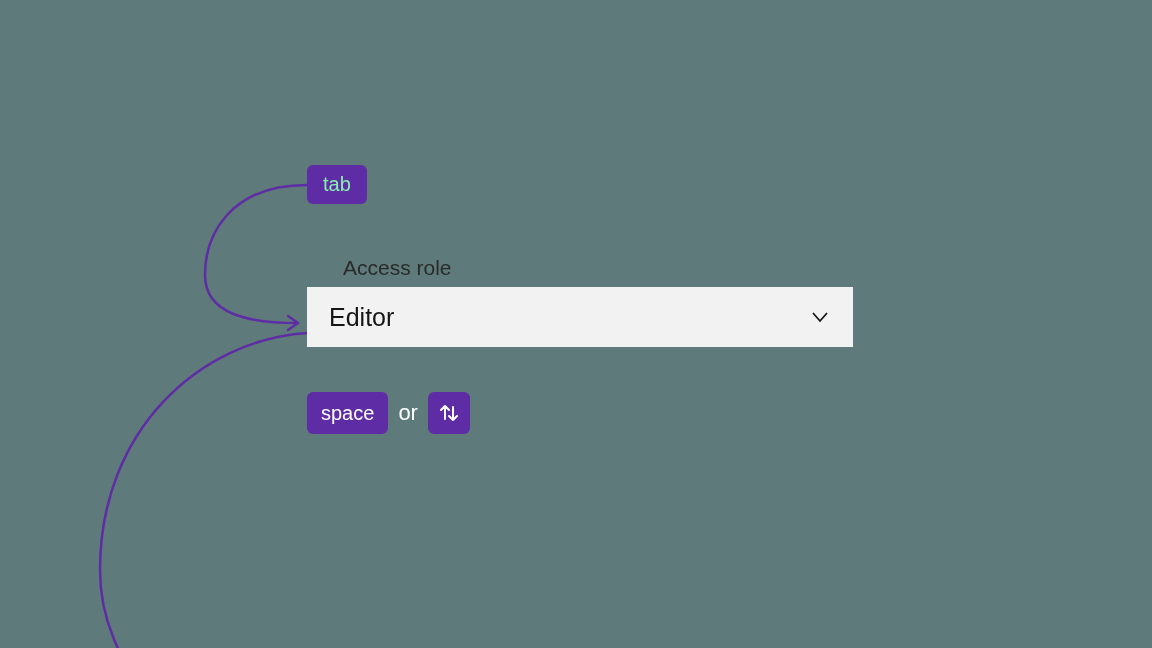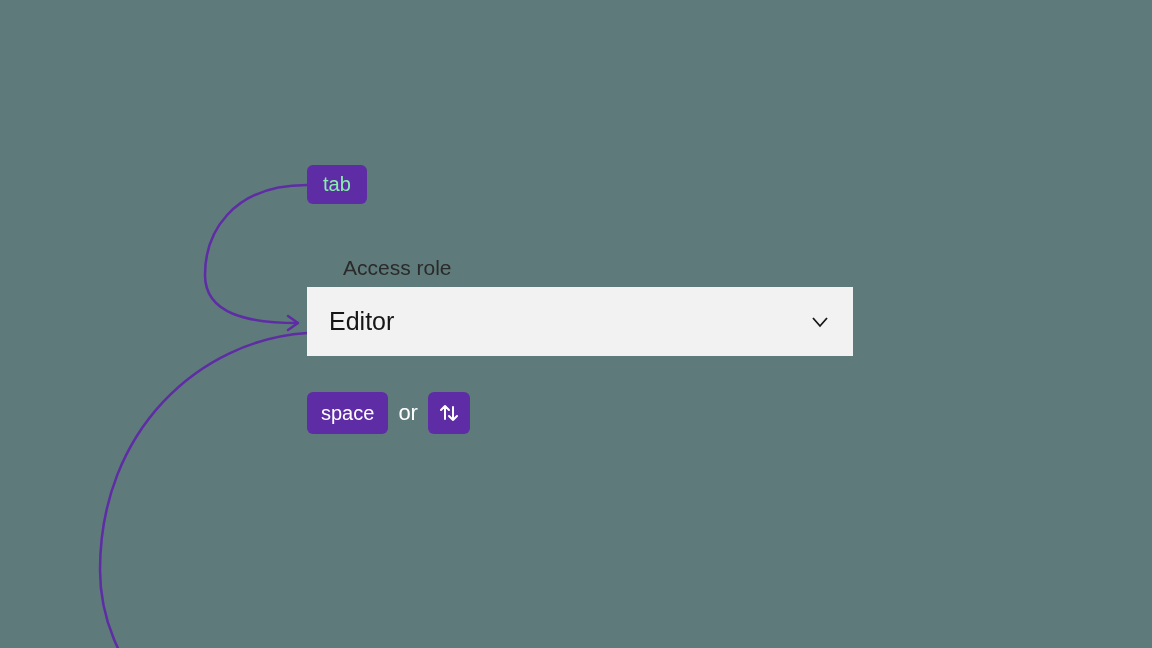--- a/index.html
+++ b/index.html
@@ -33,21 +33,21 @@
       font-size: 21px;
       color: #2a2a2a;
       font-weight: 400;
       margin-left: 36px;
     }
     .dropdown {
       position: absolute;
       left: 307px;
       top: 287px;
       width: 546px;
-      height: 69px;
+      height: 60px;
       background: #f3f2f2;
       display: flex;
       align-items: center;
       justify-content: space-between;
       padding: 0 22px;
       cursor: pointer;
     }
     .dropdown-value {
       font-size: 25px;
       color: #161616;

